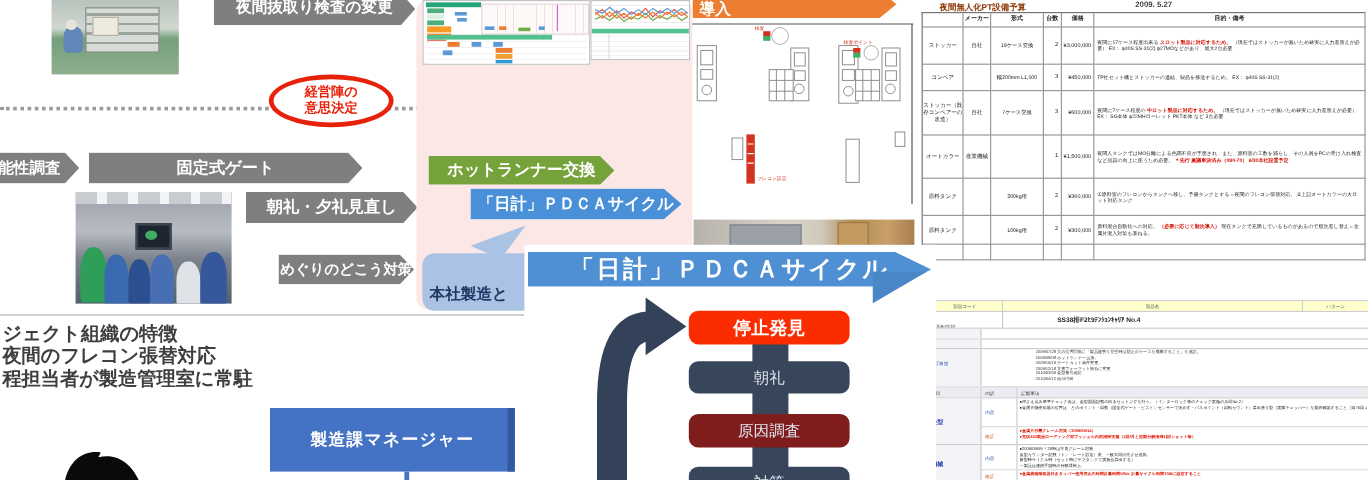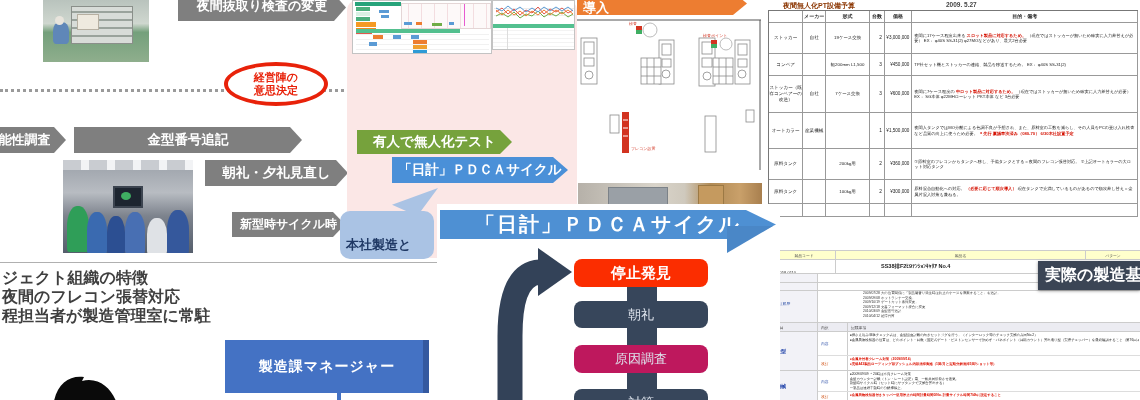--- a/index.html
+++ b/index.html
@@ -41,40 +41,40 @@
 
   <div class="abs ellipse" style="left:224px;top:62px;width:104px;height:44px;font-size:11px;z-index:3;">
     <span>経営陣の</span>
     <span>意思決定</span>
   </div>
 
   <div class="abs arrow" style="left:-30px;top:127px;width:96px;height:26px;font-size:13px;">
     <span>可能性調査</span>
   </div>
   <div class="abs arrow" style="left:74px;top:127px;width:228px;height:26px;font-size:13.5px;">
-    <span>金型番号追記</span>
+    <span>固定式ゲート</span>
   </div>
 
   <div class="abs" style="left:63px;top:160px;width:130px;height:93px;background:linear-gradient(180deg,#9aa0a8 0%,#b8bcc2 35%,#7d838d 60%,#555e6c 100%);overflow:hidden;">
     <div class="abs" style="left:50px;top:26px;width:30px;height:22px;background:#1d2530;border:2px solid #3c4450;"></div>
     <div class="abs" style="left:58px;top:32px;width:10px;height:8px;background:#3fae62;border-radius:50%;"></div>
     <div class="abs" style="left:4px;top:46px;width:22px;height:46px;background:#2f9e58;border-radius:45% 45% 10% 10%;"></div>
     <div class="abs" style="left:24px;top:52px;width:20px;height:42px;background:#3a6ab0;border-radius:45% 45% 10% 10%;"></div>
     <div class="abs" style="left:44px;top:56px;width:18px;height:38px;background:#2c4f92;border-radius:45% 45% 10% 10%;"></div>
     <div class="abs" style="left:62px;top:52px;width:20px;height:42px;background:#486fb3;border-radius:45% 45% 10% 10%;"></div>
     <div class="abs" style="left:84px;top:58px;width:20px;height:36px;background:#dfe2e6;border-radius:45% 45% 10% 10%;"></div>
     <div class="abs" style="left:104px;top:50px;width:22px;height:44px;background:#35589c;border-radius:45% 45% 10% 10%;"></div>
     <div class="abs" style="left:0;top:0;width:130px;height:10px;background:repeating-linear-gradient(90deg,#c9ccd1 0 18px,#f2f3f5 18px 26px);"></div>
   </div>
 
   <div class="abs arrow" style="left:205px;top:160px;width:143px;height:26px;font-size:13.5px;">
     <span>朝礼・夕礼見直し</span>
   </div>
   <div class="abs arrow" style="left:232px;top:212px;width:113px;height:25px;font-size:12px;">
-    <span>新型時サイクル時</span>
+    <span>めぐりのどこう対策</span>
   </div>
 
   <div class="abs" style="left:347px;top:0;width:230px;height:258px;background:#fbe7e6;border-radius:10px;z-index:1;"></div>
 
   <div class="abs" style="left:352px;top:0;width:140px;height:54px;background:#fff;border:1px solid #c3c3c3;z-index:2;overflow:hidden;">
     <div class="chip" style="left:2px;top:1px;width:46px;height:4px;background:#27a37a;"></div>
     <div class="chip" style="left:3px;top:6px;width:14px;height:4px;background:#4caf7d;"></div>
     <div class="chip" style="left:3px;top:11px;width:14px;height:4px;background:#d9f0e3;"></div>
     <div class="chip" style="left:3px;top:16px;width:14px;height:4px;background:#4caf7d;"></div>
     <div class="chip" style="left:3px;top:21px;width:20px;height:5px;background:#f59a23;"></div>
@@ -107,28 +107,28 @@
       <polyline points="2,6 8,9 14,4 20,9 26,5 32,10 38,6 44,10 50,5 56,9 62,5 68,9 74,5 79,9" fill="none" stroke="#5b9bd5" stroke-width="1"></polyline>
       <polyline points="2,8 8,13 14,8 20,13 26,9 32,14 38,9 44,13 50,8 56,13 62,8 68,12 74,8 79,12" fill="none" stroke="#ed7d31" stroke-width="1"></polyline>
     </svg>
     <div class="chip" style="left:0;top:23px;width:82px;height:4px;background:#53c08f;"></div>
     <div class="chip" style="left:0;top:27px;width:82px;height:22px;background:repeating-linear-gradient(0deg,#fff 0 3px,#f3f3f3 3px 4px);"></div>
     <div class="chip" style="left:14px;top:27px;width:1px;height:22px;background:#ddd;"></div>
   </div>
 
 
   <div class="abs arrow" style="left:357px;top:130px;width:155px;height:24px;font-size:13.5px;background:#76a23c;z-index:2;">
-    <span>有人で無人化テスト</span>
+    <span>ホットランナー交換</span>
   </div>
   <div class="abs arrow" style="left:392px;top:157px;width:176px;height:26px;font-size:13.5px;background:#4a90d8;clip-path:polygon(0 0,calc(100% - 15px) 0,100% 50%,calc(100% - 15px) 100%,0 100%);z-index:2;">
     <span>「日計」ＰＤＣＡサイクル</span>
   </div>
 
   <div class="abs" style="left:392px;top:188px;width:46px;height:28px;background:#aac3e4;clip-path:polygon(0 60%,100% 0,55% 100%);z-index:2;"></div>
-  <div class="abs bubble" style="left:340px;top:211px;width:94px;height:48px;z-index:2;">
+  <div class="abs bubble" style="left:352px;top:211px;width:94px;height:48px;z-index:2;">
     <span style="position:absolute;left:6px;bottom:5px;color:#1f3864;font-weight:bold;font-size:13px;white-space:nowrap;">本社製造と</span>
   </div>
 
   <div class="abs slide" style="left:563px;top:0;width:200px;height:212px;">
     <svg width="200" height="212" viewBox="0 0 200 212" style="position:absolute;left:0;top:0;">
       <line x1="12" y1="20" x2="198" y2="20" stroke="#555" stroke-width="1"></line>
       <line x1="197" y1="20" x2="197" y2="170" stroke="#555" stroke-width="1"></line>
       <line x1="12" y1="20" x2="12" y2="52" stroke="#555" stroke-width="1"></line>
 
       <g stroke="#8a8a8a" fill="#fff" stroke-width="0.8">
@@ -195,21 +195,21 @@
       <span style="color:#fff;font-weight:bold;font-size:20px;letter-spacing:2px;">「日計」ＰＤＣＡサイクル</span>
     </div>
     <div class="abs" style="left:190px;top:64px;width:30px;height:132px;background:#37465b;"></div>
     <svg width="110" height="170" viewBox="0 0 110 170" style="position:absolute;left:35px;top:30px;">
       <path d="M38,172 L38,102 Q38,40 68,38" fill="none" stroke="#334258" stroke-width="25"></path>
       <polygon points="66,14 100,38 66,62" fill="#334258"></polygon>
     </svg>
     <div style="position:absolute;left:137px;top:0;width:134px;height:196px;">
         <div style="position: absolute; left: 0px; top: 55px; width: 134px; height: 28px; background: rgb(251, 45, 0); border-radius: 8px; display: flex; align-items: center; justify-content: center; color: rgb(255, 255, 255); font-size: 15px; font-weight: bold;">停止発見</div>
         <div style="position: absolute; left: 0px; top: 97px; width: 134px; height: 27px; background: rgb(55, 70, 91); border-radius: 8px; display: flex; align-items: center; justify-content: center; color: rgb(221, 227, 236); font-size: 13px;">朝礼</div>
-        <div style="position: absolute; left: 0px; top: 141px; width: 134px; height: 28px; background: #be185d; border-radius: 8px; display: flex; align-items: center; justify-content: center; color: rgb(221, 227, 236); font-size: 13px;">原因調査</div>
+        <div style="position: absolute; left: 0px; top: 141px; width: 134px; height: 28px; background: #7f1d1d; border-radius: 8px; display: flex; align-items: center; justify-content: center; color: rgb(221, 227, 236); font-size: 13px;">原因調査</div>
         <div style="position: absolute; left: 0px; top: 185px; width: 134px; height: 28px; background: rgb(55, 70, 91); border-radius: 8px; display: flex; align-items: center; justify-content: center; color: rgb(221, 227, 236); font-size: 13px;">対策</div>
       </div>
   </div>
 
   <div class="abs slide" style="left:765px;top:0;width:375px;height:228px;">
     <div class="abs" style="left:18px;top:1px;font-size:7px;font-weight:bold;color:#8b3500;border-bottom:1px solid #8b3500;">
       <span>夜間無人化PT設備予算</span>
     </div>
     <div class="abs" style="left:181px;top:1px;font-size:6.5px;font-weight:bold;color:#444;">
       <span>2009. 5.27</span>
@@ -481,18 +481,15 @@
               <div class="f-cell" style="width: 30px; display: flex; align-items: center;">
                 <span style="font-size: 3.8px; padding-left: 3px; color: rgb(204, 68, 0);">改訂</span>
               </div>
               <div style="width: 293px; overflow: hidden; padding: 1px 2px;">
                 <div style="font-size: 3.4px; line-height: 1.35; white-space: nowrap; overflow: hidden; color: rgb(221, 17, 0); font-weight: bold;">●金属異物検知器付きタッパー使用停止の時間計量時間0/No. 計量サイクル時間7/4hに設定すること</div>
               </div>
             </div>
           </div>
         </div>
       </div>
-    <div class="abs" style="left:266px;top:21px;width:102px;height:29px;background:#3b4555;color:#fff;font-weight:bold;font-size:16px;display:flex;align-items:center;padding-left:7px;overflow:hidden;white-space:nowrap;box-shadow:0 1px 3px rgba(0,0,0,.4);z-index:6;">
-      <span>実際の製造基</span>
-    </div>
   </div>
 
 </div>
 
 </body></html>

